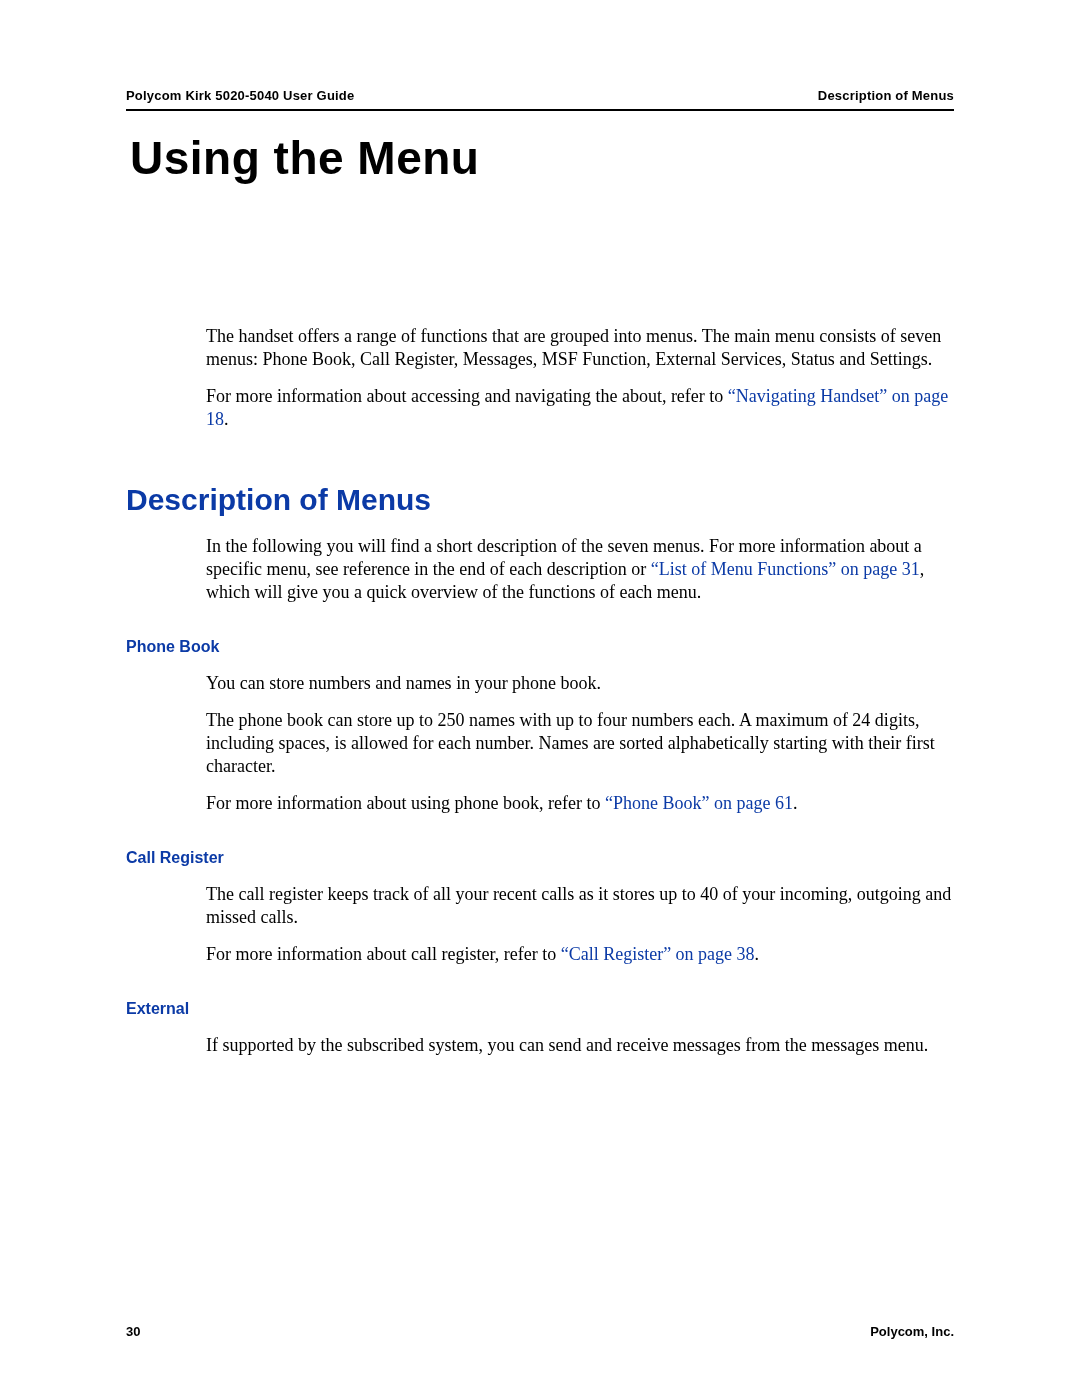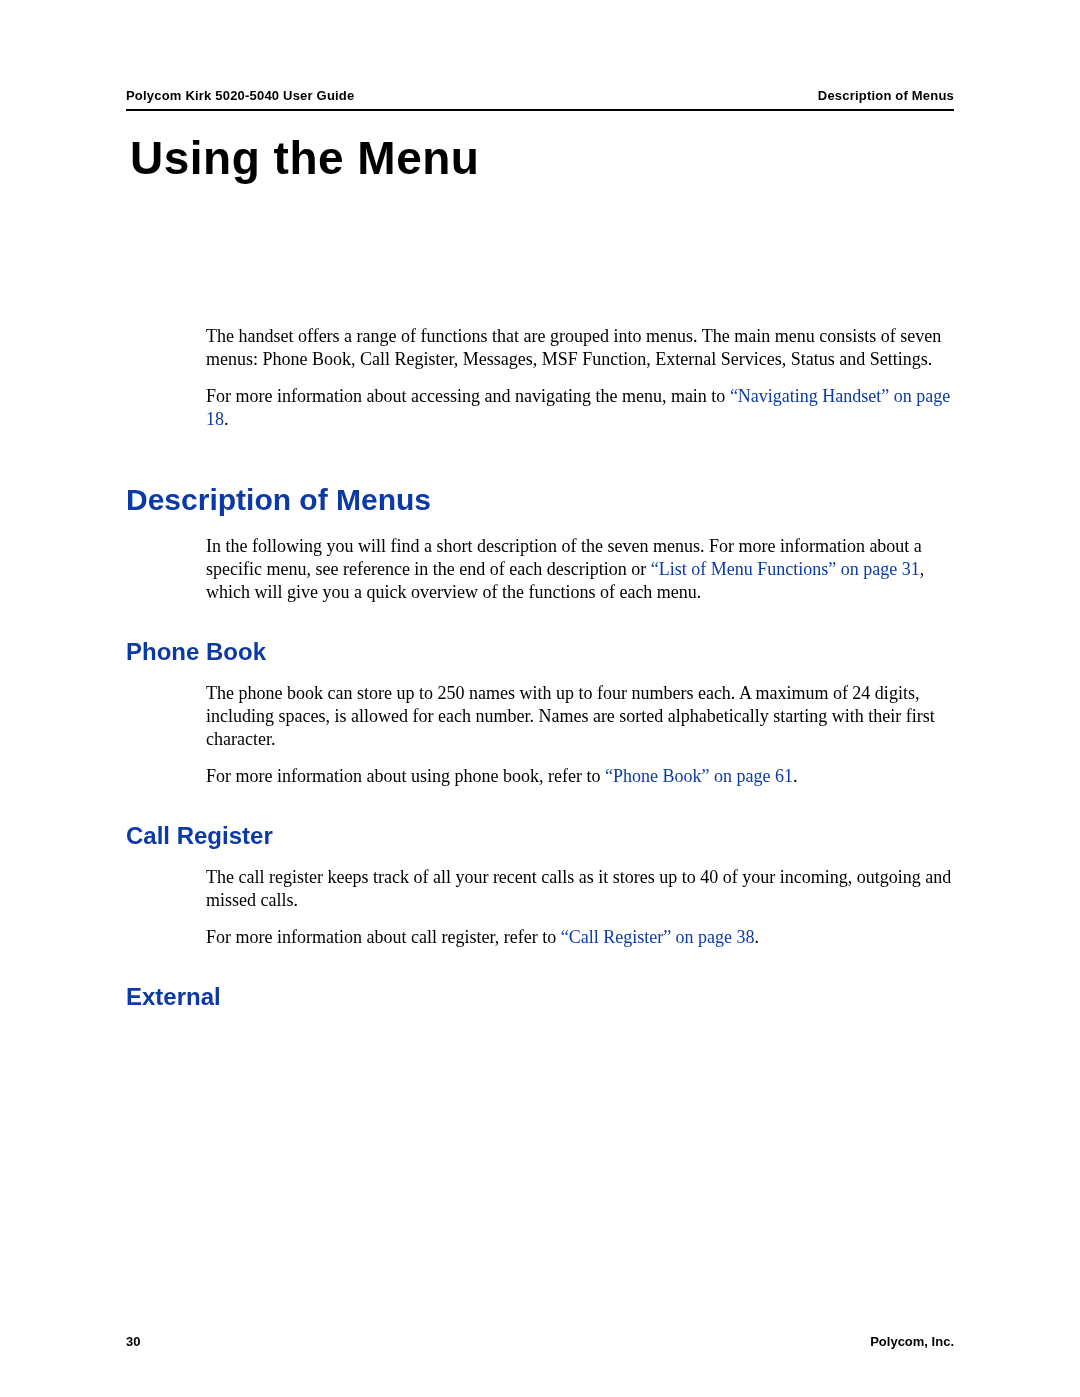--- a/index.html
+++ b/index.html
@@ -58,29 +58,29 @@
   .h2 {
     font-family: Arial, Helvetica, sans-serif;
     font-weight: 700;
     font-size: 30px;
     color: #0b3aa6;
     margin: 52px 0 18px 0;
   }
   .h3 {
     font-family: Arial, Helvetica, sans-serif;
     font-weight: 700;
-    font-size: 24px;
+    font-size: 16px;
     color: #0b3aa6;
     margin: 34px 0 16px 0;
   }
   .footer-row {
     position: absolute;
     left: 126px;
     right: 126px;
-    bottom: 48px;
+    bottom: 58px;
     display: flex;
     justify-content: space-between;
     align-items: flex-end;
     font-family: Arial, Helvetica, sans-serif;
     font-weight: 700;
     font-size: 13px;
   }
 </style>
 </head>
 <body>
@@ -91,47 +91,51 @@
     <span>Polycom Kirk 5020-5040 User Guide</span>
     <span>Description of Menus</span>
   </div>
   <hr class="header-rule">
 
   <h1 class="chapter-title">Using the Menu</h1>
 
   <div class="body-col">
     <p>The handset offers a range of functions that are grouped into menus. The main menu consists of seven menus: Phone Book, Call Register, Messages, MSF Function, External Services, Status and Settings.</p>
     <p>
-      <span>For more information about accessing and navigating the menu, main to </span><span class="link">“Navigating Handset” on page 18</span><span>.</span>
+      <span>For more information about accessing and navigating the about, refer to </span><span class="link">“Navigating Handset” on page 18</span><span>.</span>
     </p>
   </div>
 
   <h2 class="h2">Description of Menus</h2>
   <div class="body-col">
     <p>
       <span>In the following you will find a short description of the seven menus. For more information about a specific menu, see reference in the end of each description or </span><span class="link">“List of Menu Functions” on page 31</span><span>, which will give you a quick overview of the functions of each menu.</span>
     </p>
   </div>
 
   <h3 class="h3">Phone Book</h3>
   <div class="body-col">
+    <p>You can store numbers and names in your phone book.</p>
     <p>The phone book can store up to 250 names with up to four numbers each. A maximum of 24 digits, including spaces, is allowed for each number. Names are sorted alphabetically starting with their first character.</p>
     <p>
       <span>For more information about using phone book, refer to </span><span class="link">“Phone Book” on page 61</span><span>.</span>
     </p>
   </div>
 
   <h3 class="h3">Call Register</h3>
   <div class="body-col">
     <p>The call register keeps track of all your recent calls as it stores up to 40 of your incoming, outgoing and missed calls.</p>
     <p>
       <span>For more information about call register, refer to </span><span class="link">“Call Register” on page 38</span><span>.</span>
     </p>
   </div>
 
   <h3 class="h3">External</h3>
+  <div class="body-col">
+    <p>If supported by the subscribed system, you can send and receive messages from the messages menu.</p>
+  </div>
 
   <div class="footer-row">
     <span>30</span>
     <span>Polycom, Inc.</span>
   </div>
 
 </div>
 
 </body></html>

